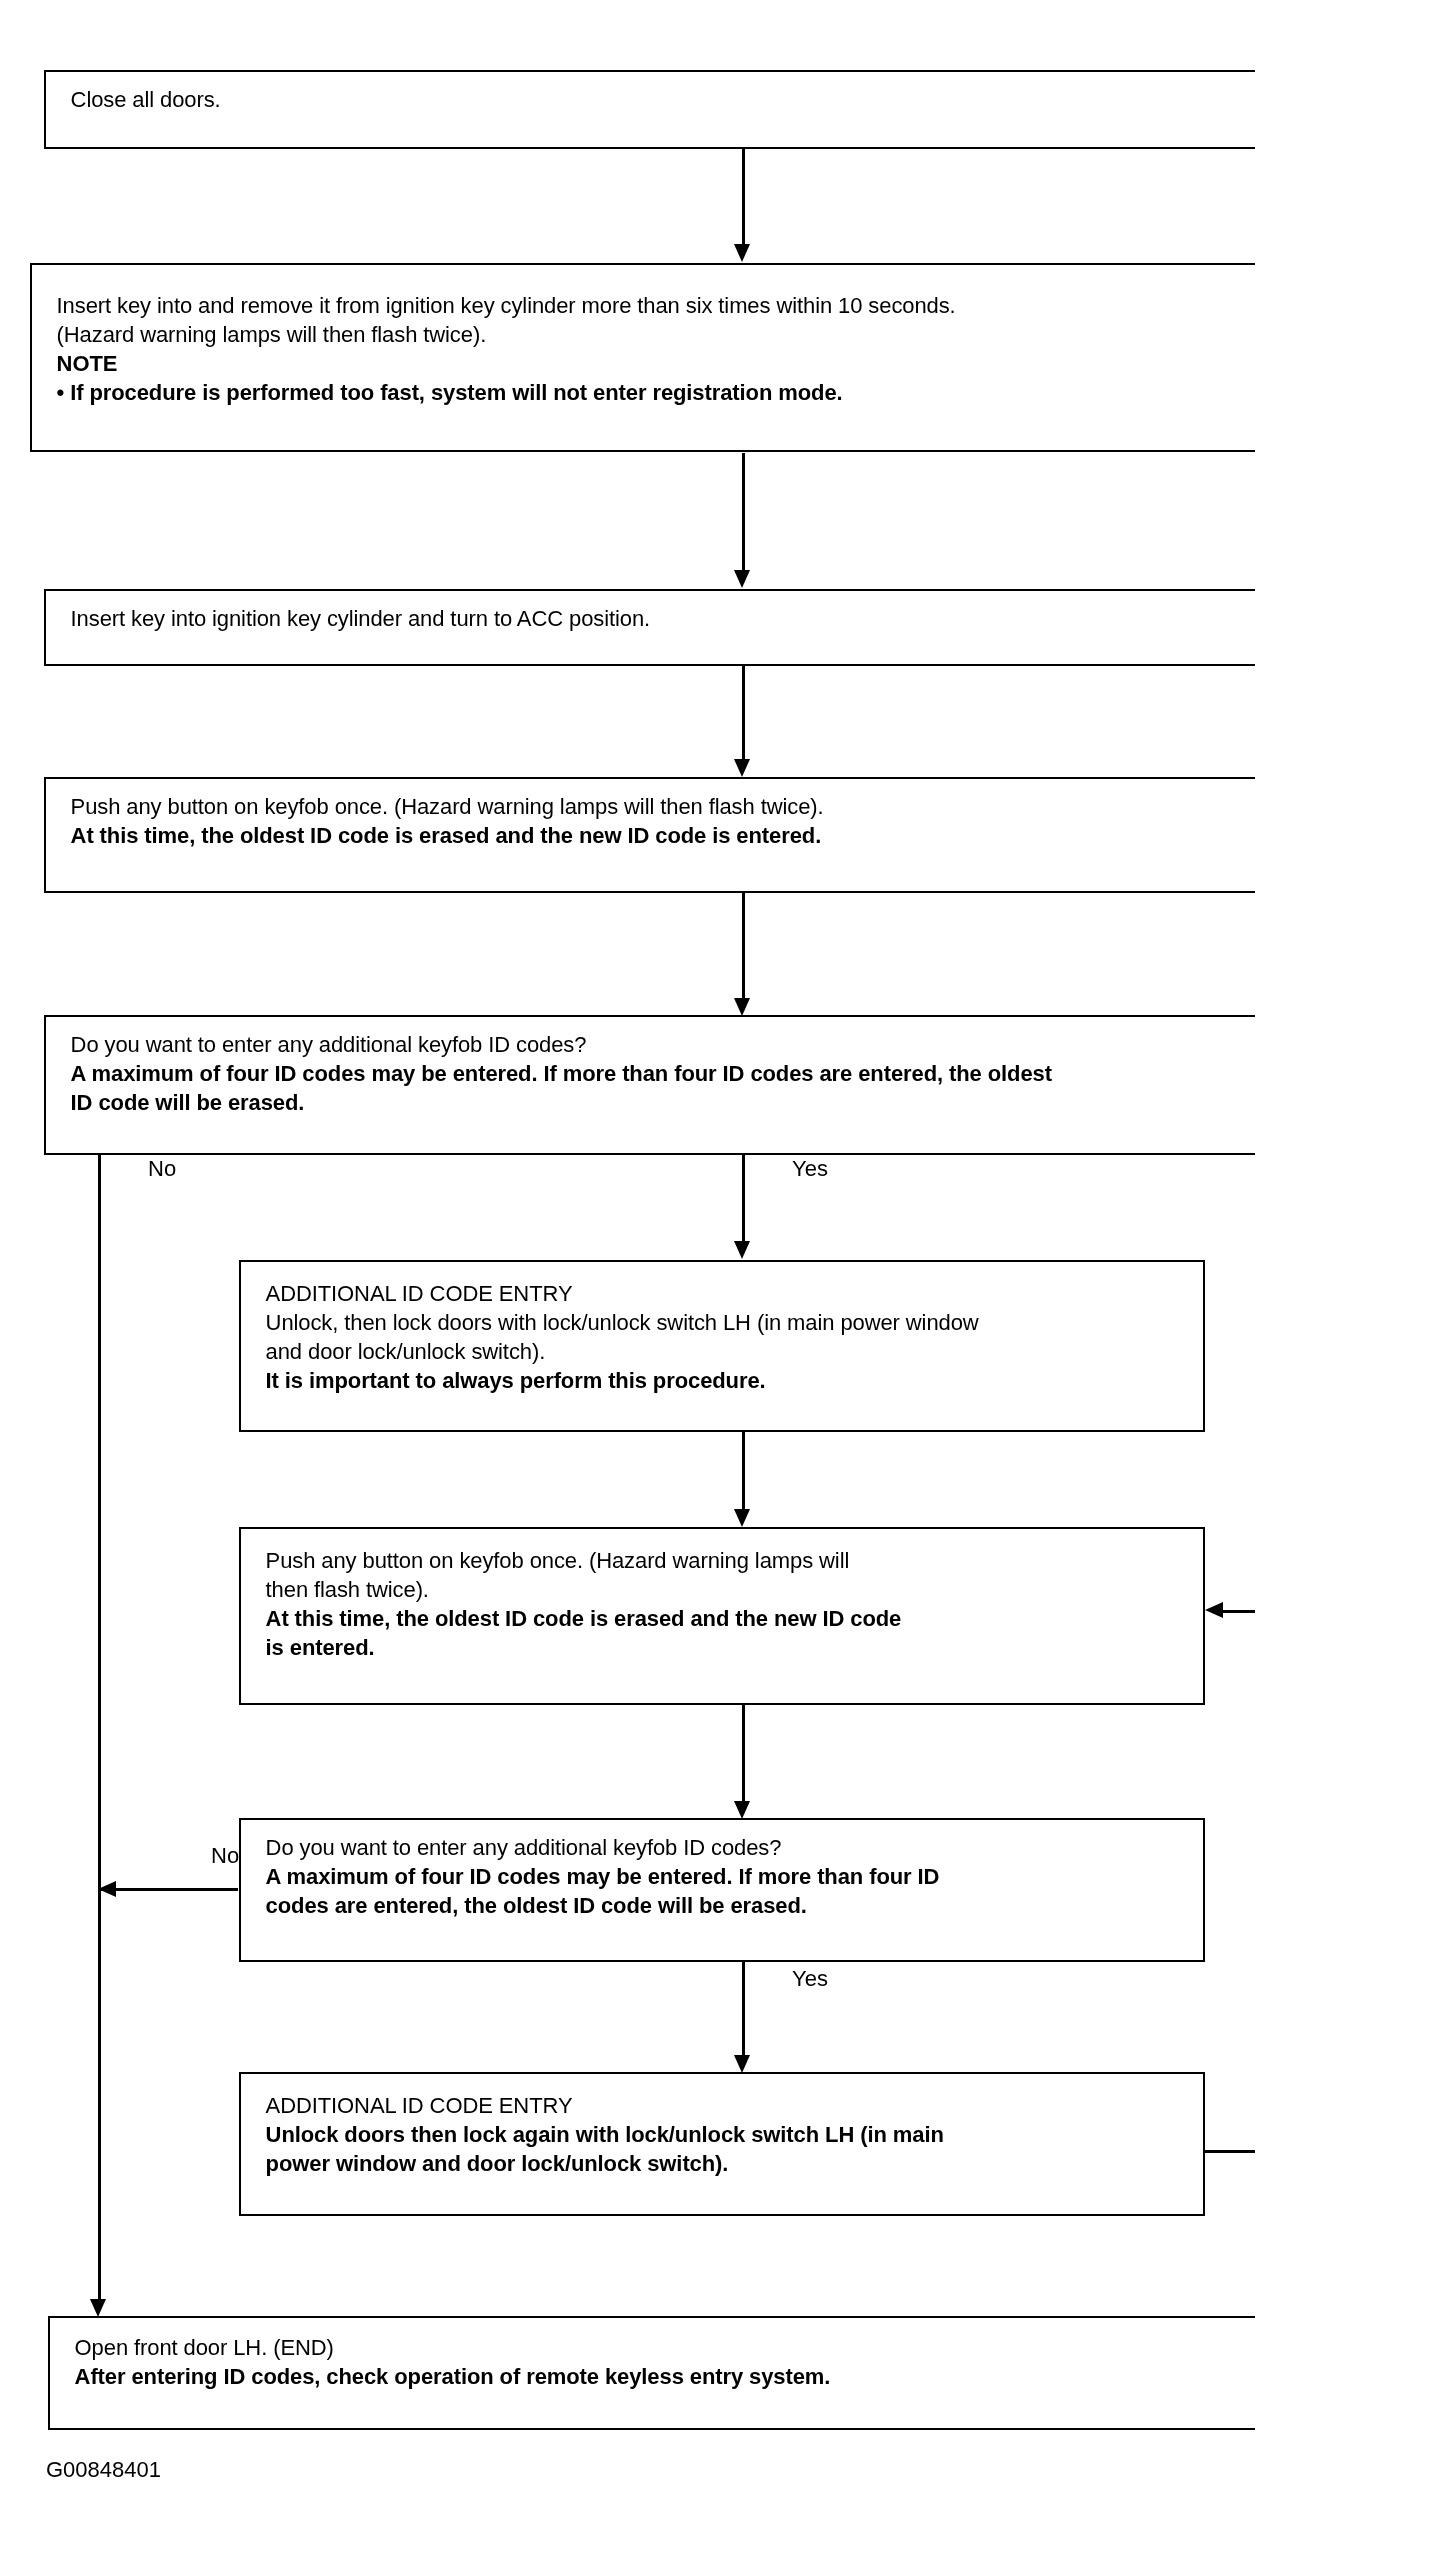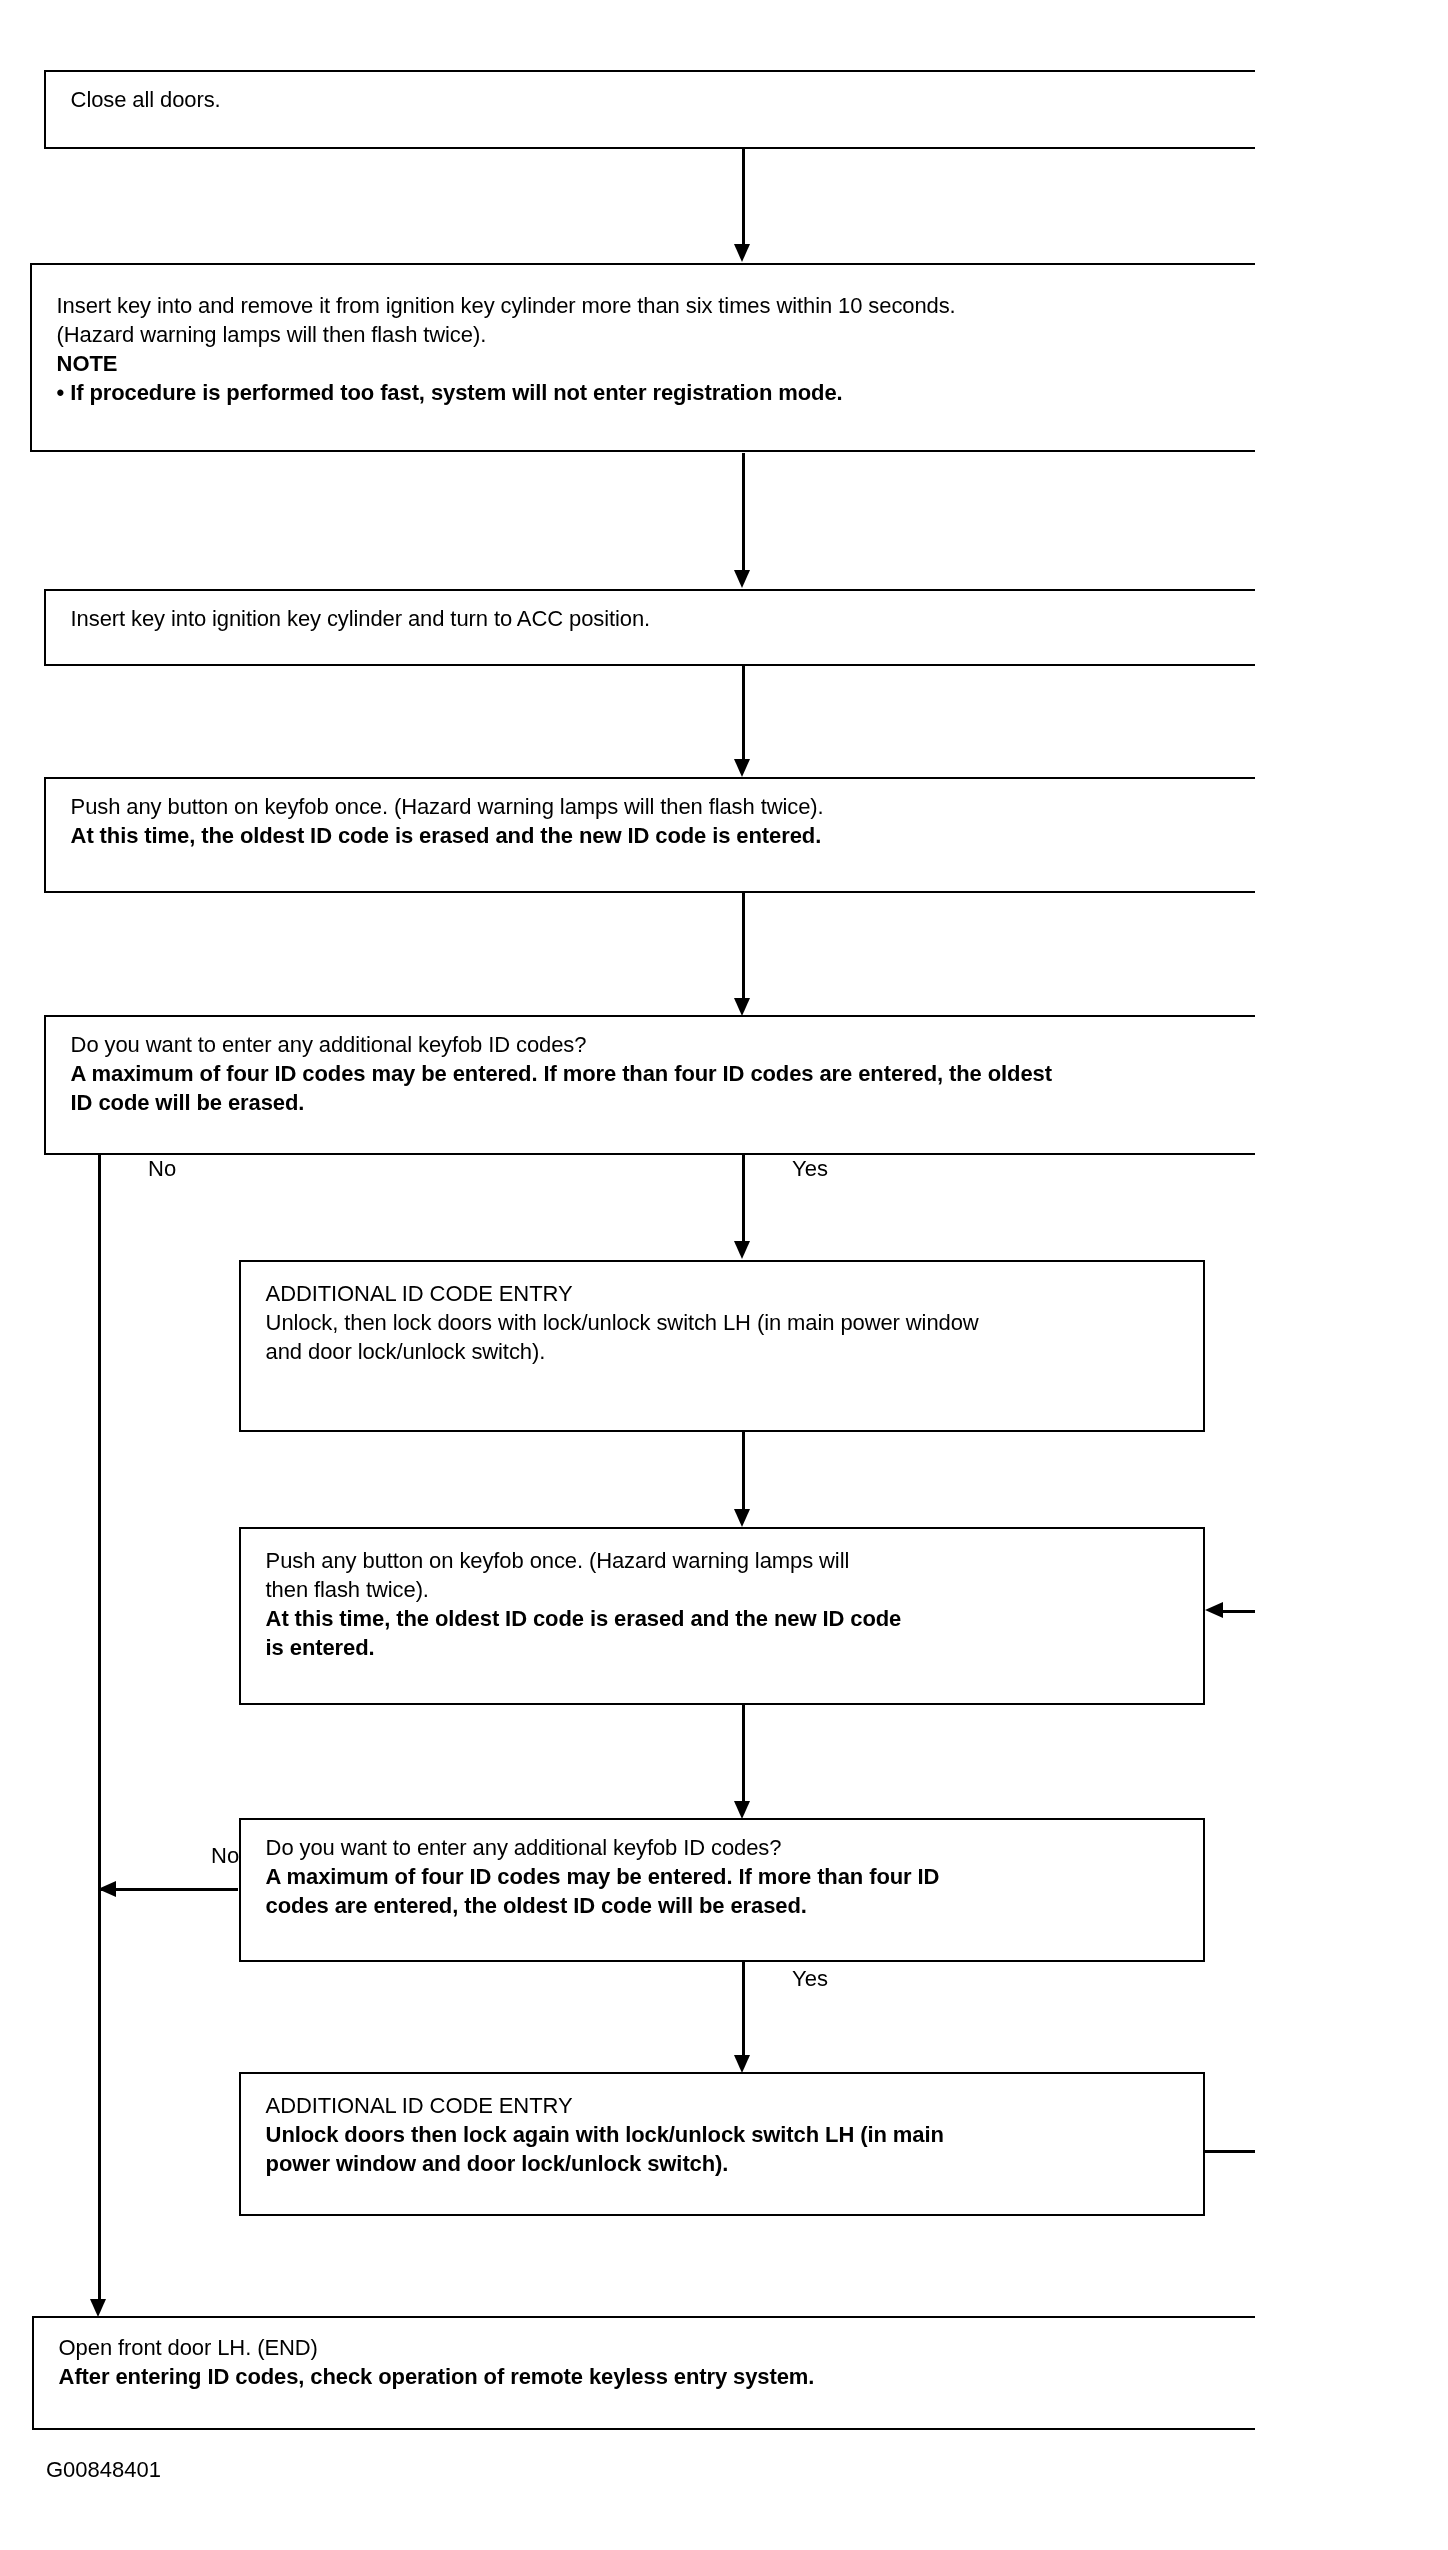--- a/index.html
+++ b/index.html
@@ -127,20 +127,21 @@
   <div class="blabel" style="left:112px; top:1157px;">No</div>
 
   <div class="vline" style="left:742px; top:1155px; height:87px;"></div>
   <div class="arrow-down" style="left:734px; top:1241px;"></div>
   <div class="blabel" style="left:756px; top:1157px;">Yes</div>
 
   <div class="fbox" style="left:239px; top:1260px; width:966px; height:172px; padding-top:17px;">
     <div class="ln">ADDITIONAL ID CODE ENTRY</div>
     <div class="ln">Unlock, then lock doors with lock/unlock switch LH (in main power window</div>
     <div class="ln">and door lock/unlock switch).</div>
+    <div class="ln b">It is important to always perform this procedure.</div>
   </div>
 
   <div class="vline" style="left:742px; top:1432px; height:79px;"></div>
   <div class="arrow-down" style="left:734px; top:1509px;"></div>
 
   <div class="fbox" style="left:239px; top:1527px; width:966px; height:178px; padding-top:17px;">
     <div class="ln">Push any button on keyfob once.  (Hazard warning lamps will</div>
     <div class="ln">then flash twice).</div>
     <div class="ln b">At this time, the oldest ID code is erased and the new ID code</div>
     <div class="ln b">is entered.</div>
@@ -167,21 +168,21 @@
   <div class="vline" style="left:742px; top:1962px; height:95px;"></div>
   <div class="arrow-down" style="left:734px; top:2055px;"></div>
   <div class="blabel" style="left:756px; top:1967px;">Yes</div>
 
   <div class="fbox" style="left:239px; top:2072px; width:966px; height:144px; padding-top:17px;">
     <div class="ln">ADDITIONAL ID CODE ENTRY</div>
     <div class="ln b">Unlock doors then lock again with lock/unlock switch LH (in main</div>
     <div class="ln b">power window and door lock/unlock switch).</div>
   </div>
 
-  <div class="fbox" style="left:32px; top:2316px; width:1367px; height:114px; padding-top:15px;">
+  <div class="fbox" style="left:48px; top:2316px; width:1367px; height:114px; padding-top:15px;">
     <div class="ln">Open front door LH.  (END)</div>
     <div class="ln b">After entering ID codes, check operation of remote keyless entry system.</div>
   </div>
 
   <div class="caption" style="left:46px; top:2458px;">G00848401</div>
 
 </div>
 
 
 </body></html>

